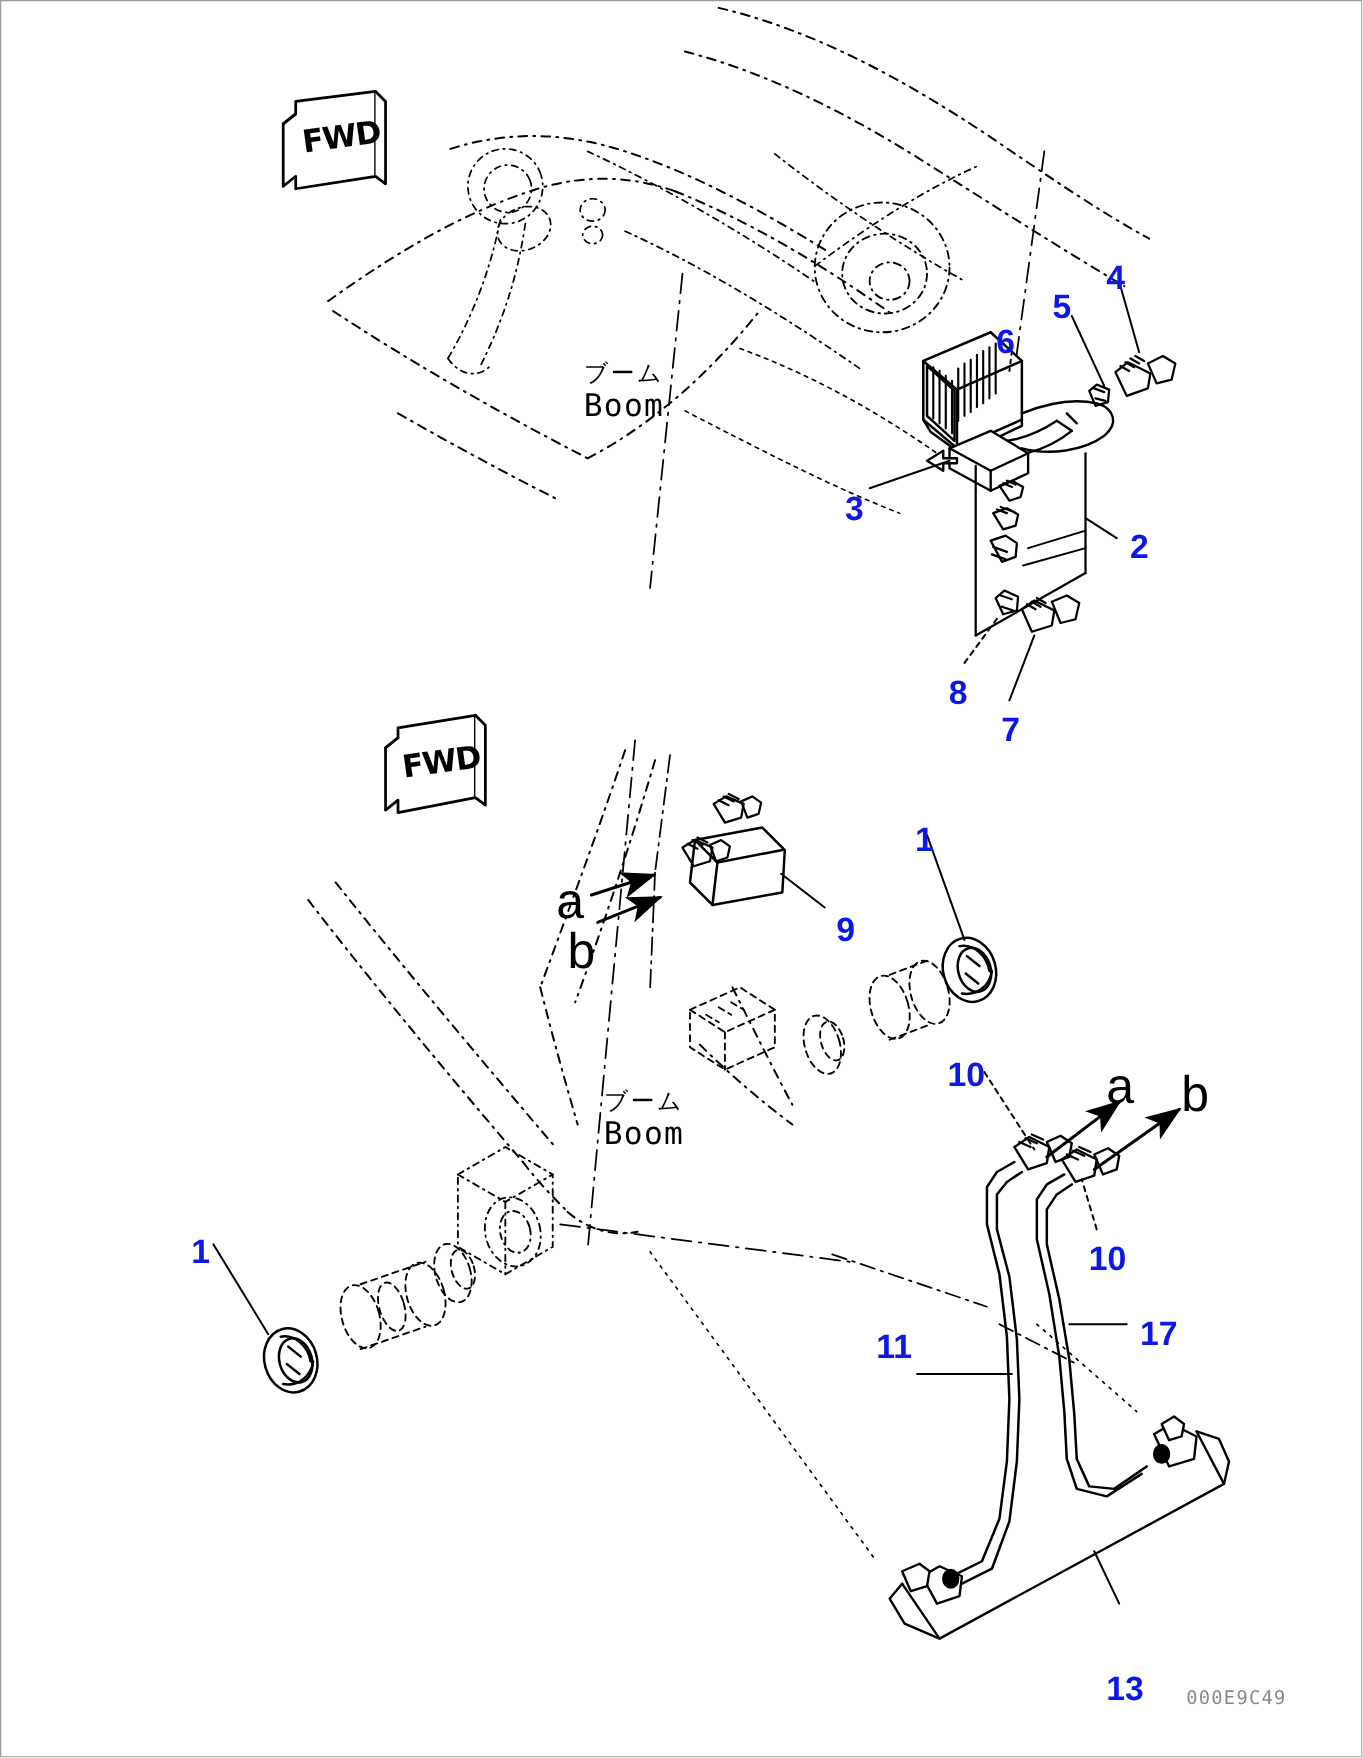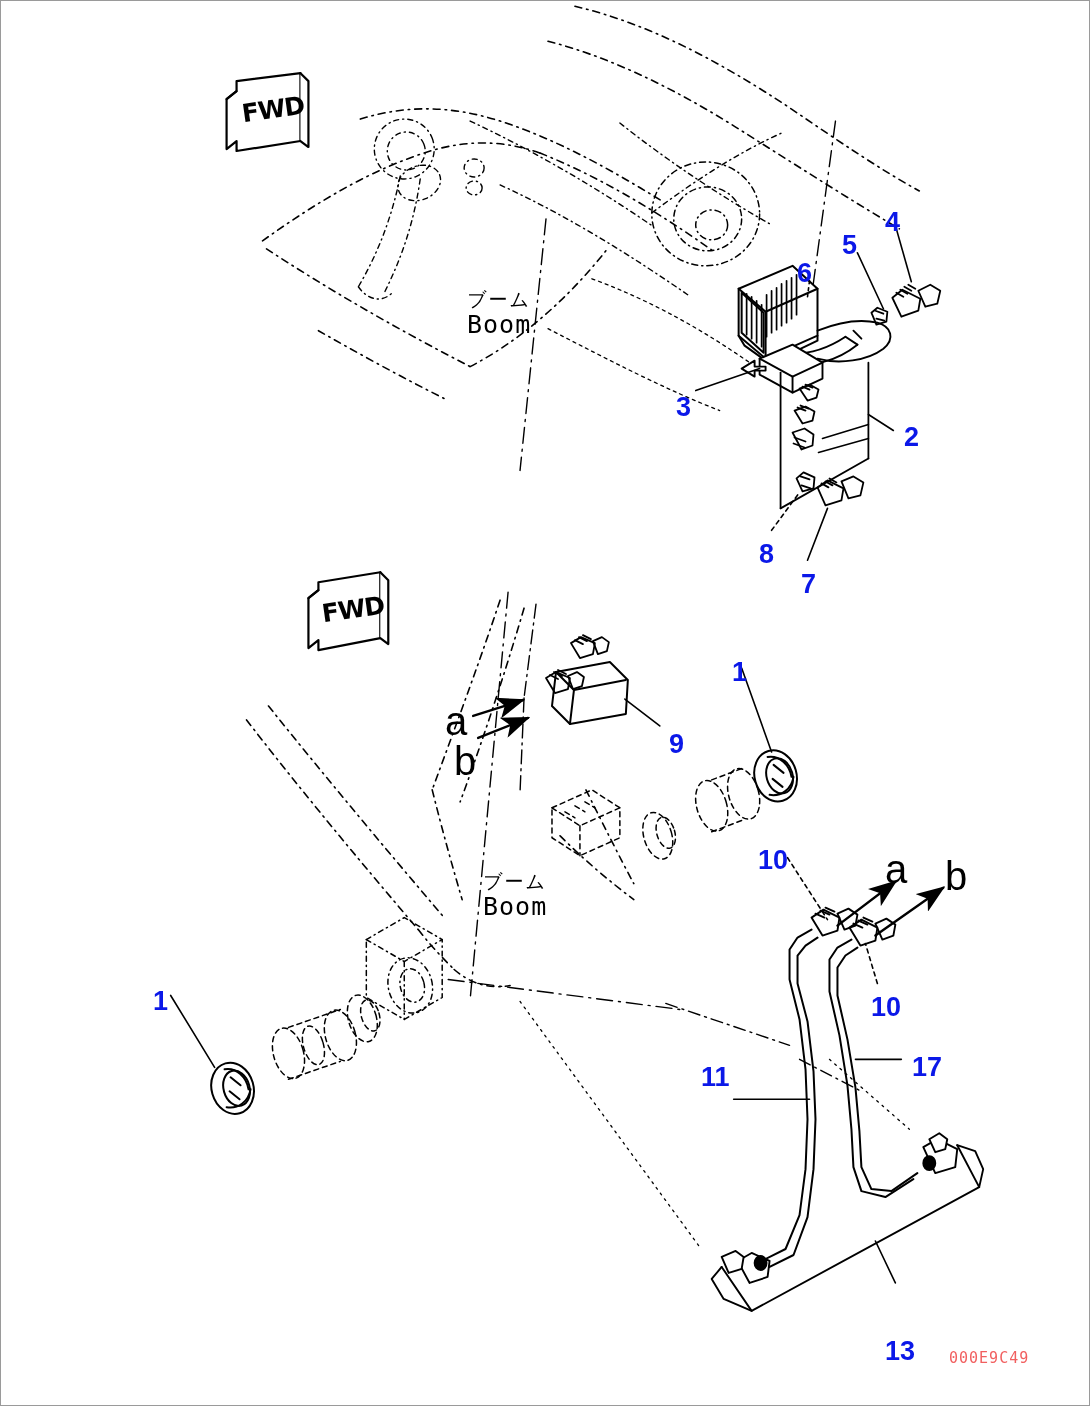--- a/index.html
+++ b/index.html
@@ -56,21 +56,21 @@
     line-height: 1.15;
     text-align: center;
     white-space: nowrap;
     user-select: none;
   }
   .boomlabel .jp { display: block; letter-spacing: 2px; }
   .boomlabel .en { display: block; letter-spacing: 1px; font-family: "DejaVu Sans Mono", monospace; font-size: 25px; }
   
   .drawid {
     position: absolute;
-    color: #ef4444;
+    color: #737373;
     font-family: "DejaVu Sans Mono", monospace;
     font-size: 15px;
     letter-spacing: 1px;
     white-space: nowrap;
     opacity: 0.85;
     user-select: none;
   }
   
 </style>
 </head>

